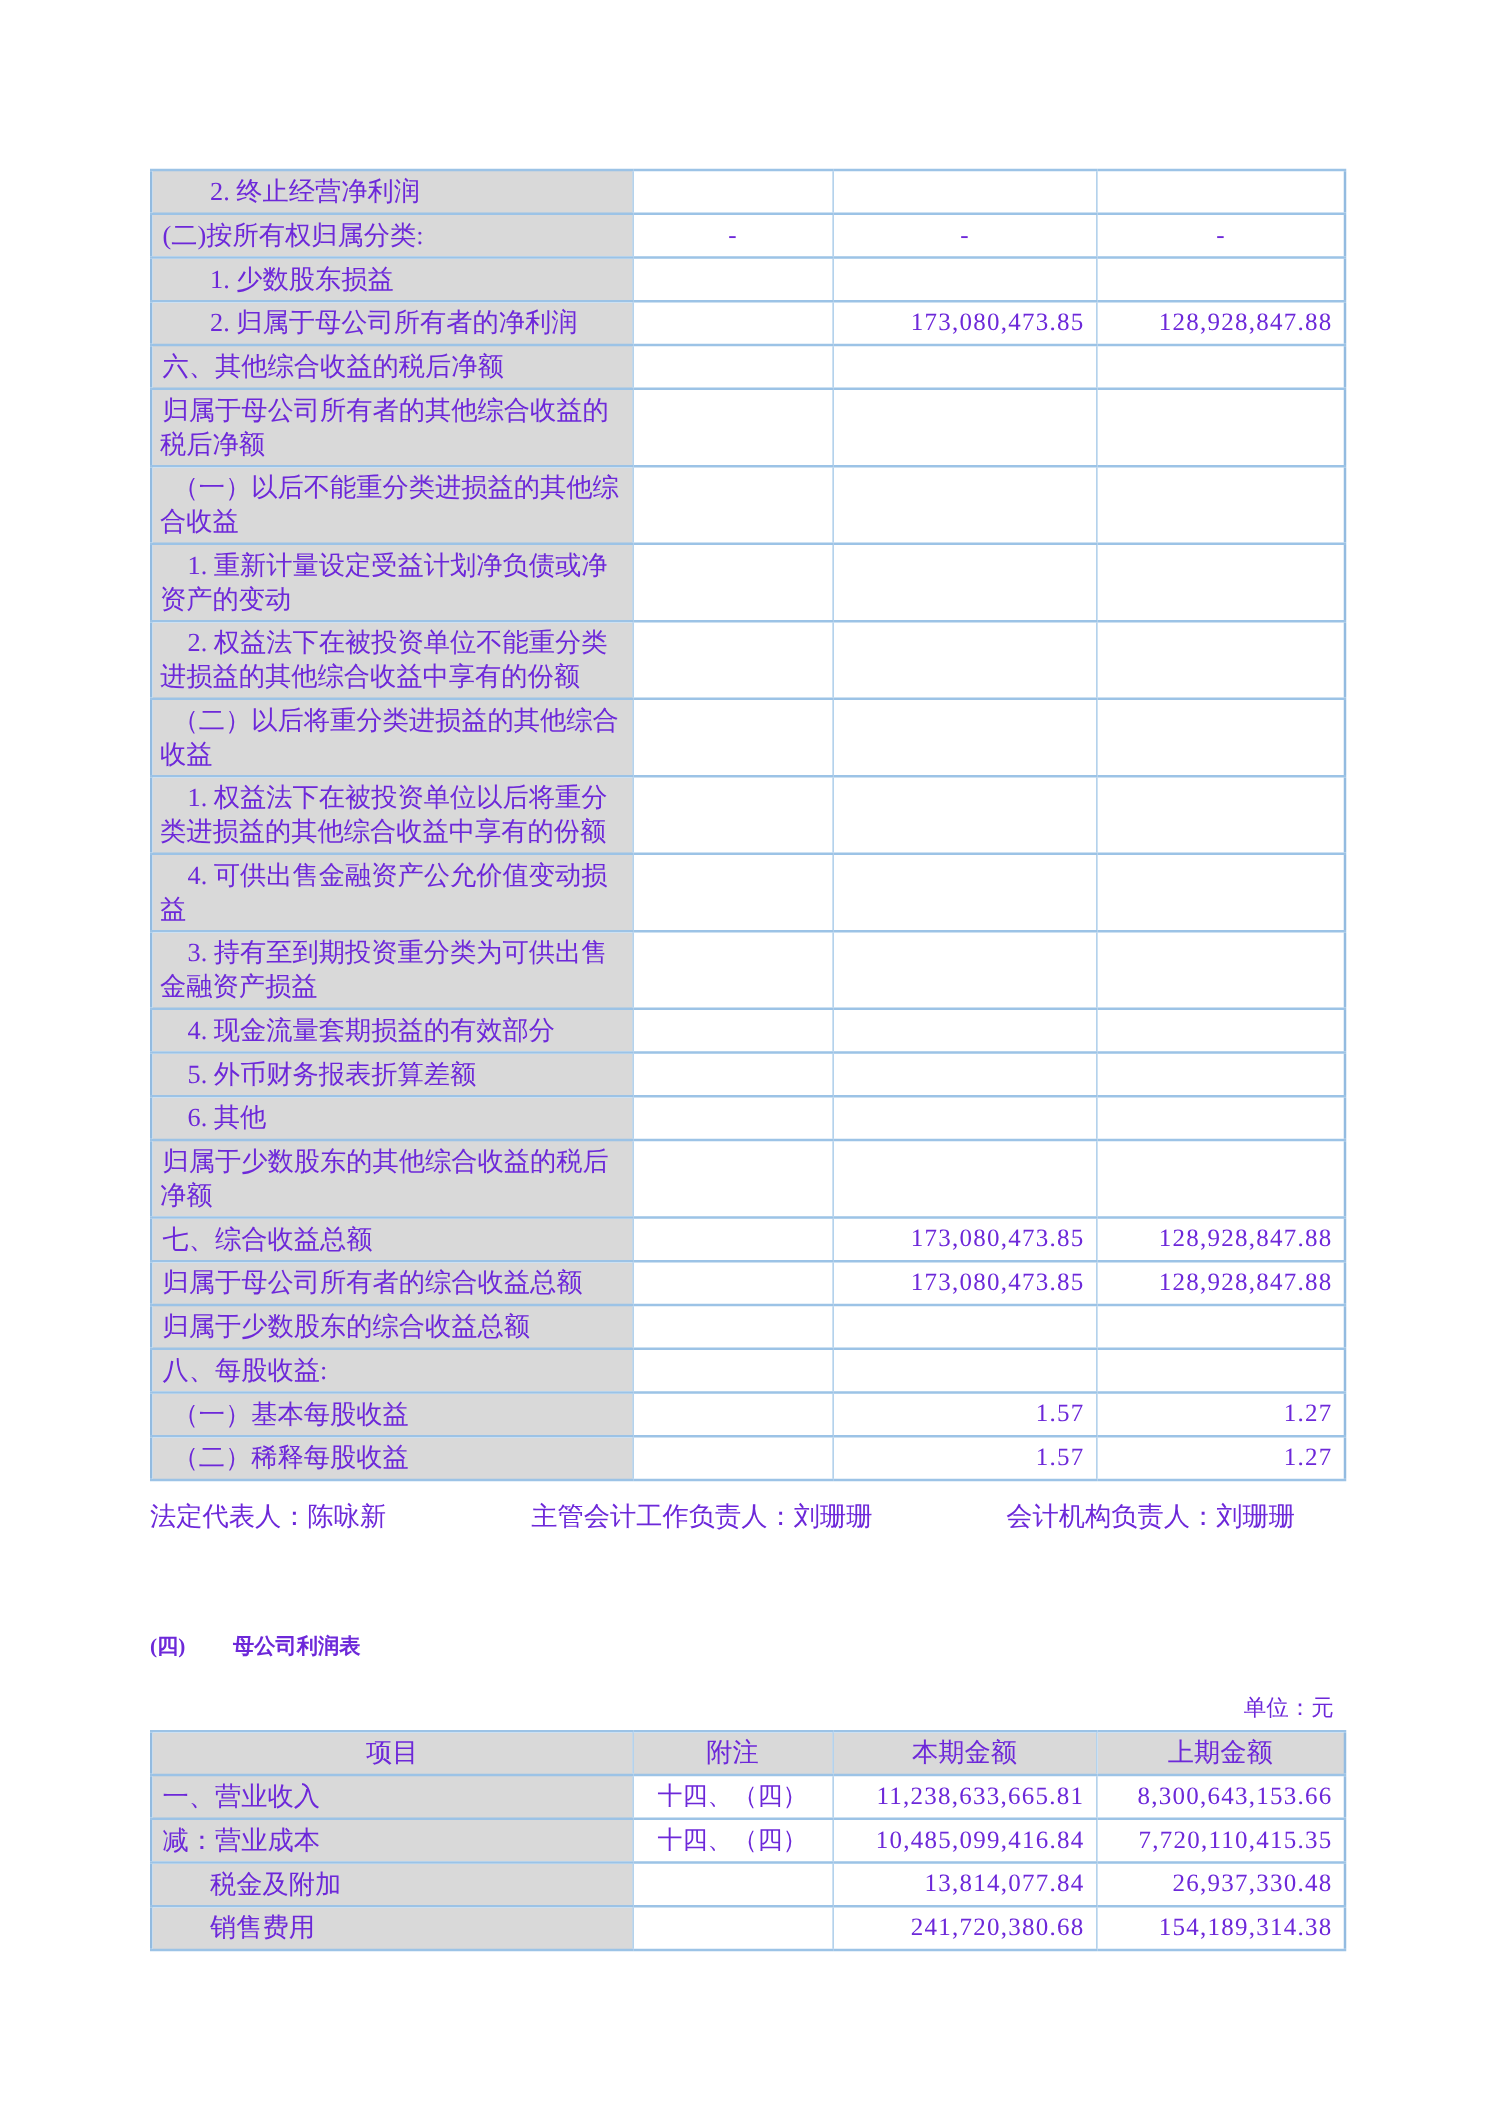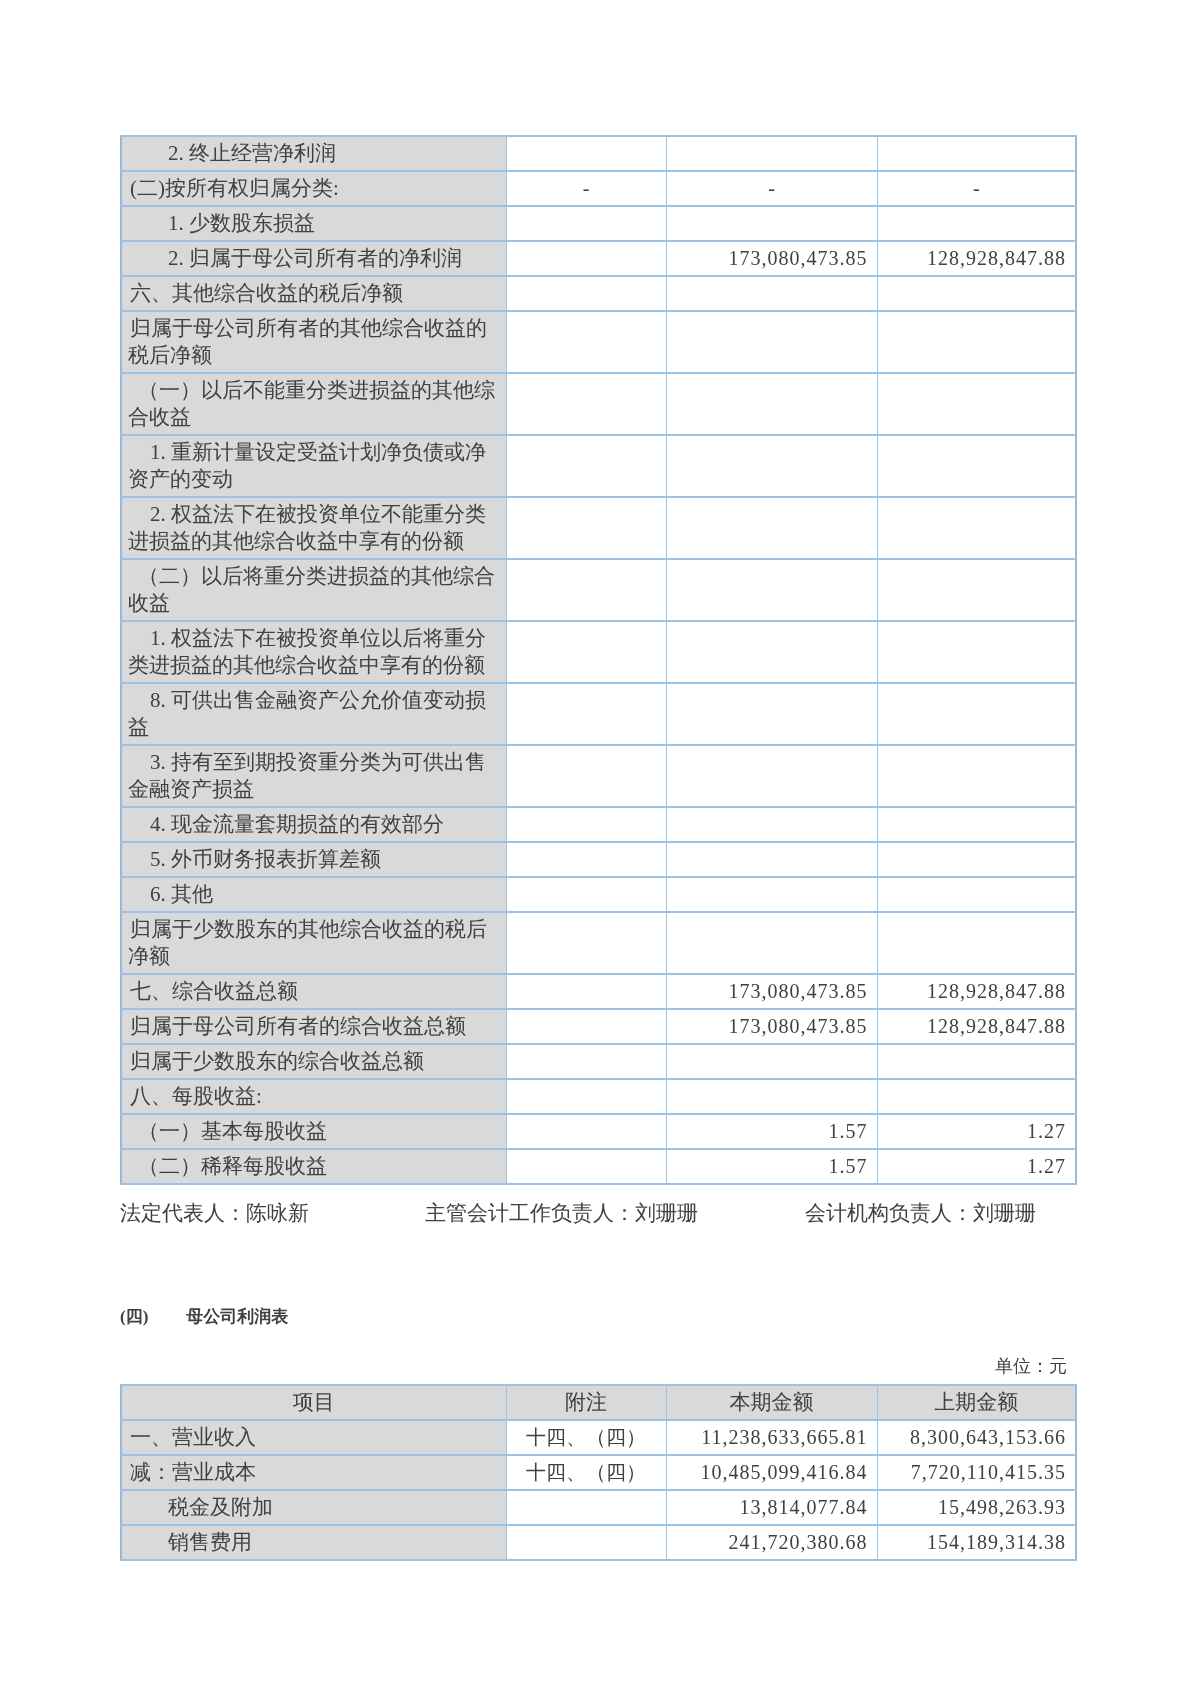--- a/index.html
+++ b/index.html
@@ -1,18 +1,18 @@
 <!DOCTYPE html>
 <html><head>
 <meta charset="utf-8">
 <style>
   html,body{margin:0;padding:0;background:#ffffff;}
   .page{
     width:1200px;height:1697px;background:#ffffff;position:relative;overflow:hidden;
-    font-family:"Liberation Serif","DejaVu Serif",serif;color:#404040;
+    font-family:"Liberation Serif","DejaVu Serif",serif;color:#6d28d9;
   }
   .content{position:absolute;left:120px;top:135px;width:955px;}
   table{border-collapse:collapse;table-layout:fixed;width:955px;}
   td,th{
     border-top:2px solid #9cc3e6;border-bottom:2px solid #9cc3e6;
     border-left:1.4px solid #9cc3e6;border-right:1.4px solid #9cc3e6;
     vertical-align:middle;overflow:hidden;
   }
   table{border:2px solid #93bbe0;}
   .c-label{
@@ -116,21 +116,21 @@
             <td class="c-num"></td>
             <td class="c-num"></td>
           </tr>
           <tr>
             <td class="c-label ind2">1. 权益法下在被投资单位以后将重分类进损益的其他综合收益中享有的份额</td>
             <td class="c-note"></td>
             <td class="c-num"></td>
             <td class="c-num"></td>
           </tr>
           <tr>
-            <td class="c-label ind2">8. 可供出售金融资产公允价值变动损益</td>
+            <td class="c-label ind2">4. 可供出售金融资产公允价值变动损益</td>
             <td class="c-note"></td>
             <td class="c-num"></td>
             <td class="c-num"></td>
           </tr>
           <tr>
             <td class="c-label ind2">3. 持有至到期投资重分类为可供出售金融资产损益</td>
             <td class="c-note"></td>
             <td class="c-num"></td>
             <td class="c-num"></td>
           </tr>
@@ -234,21 +234,21 @@
           <tr>
             <td class="c-label ind0">减：营业成本</td>
             <td class="c-note">十四、（四）</td>
             <td class="c-num">10,485,099,416.84</td>
             <td class="c-num">7,720,110,415.35</td>
           </tr>
           <tr>
             <td class="c-label ind3">税金及附加</td>
             <td class="c-note"></td>
             <td class="c-num">13,814,077.84</td>
-            <td class="c-num">15,498,263.93</td>
+            <td class="c-num">26,937,330.48</td>
           </tr>
           <tr>
             <td class="c-label ind3">销售费用</td>
             <td class="c-note"></td>
             <td class="c-num">241,720,380.68</td>
             <td class="c-num">154,189,314.38</td>
           </tr>
         </tbody>
     </table>
 

